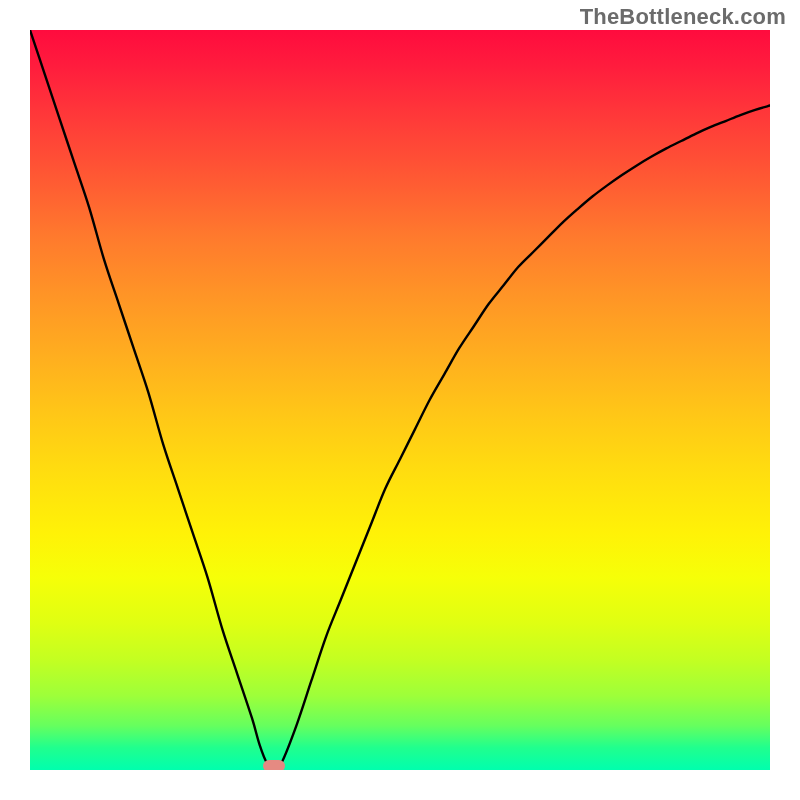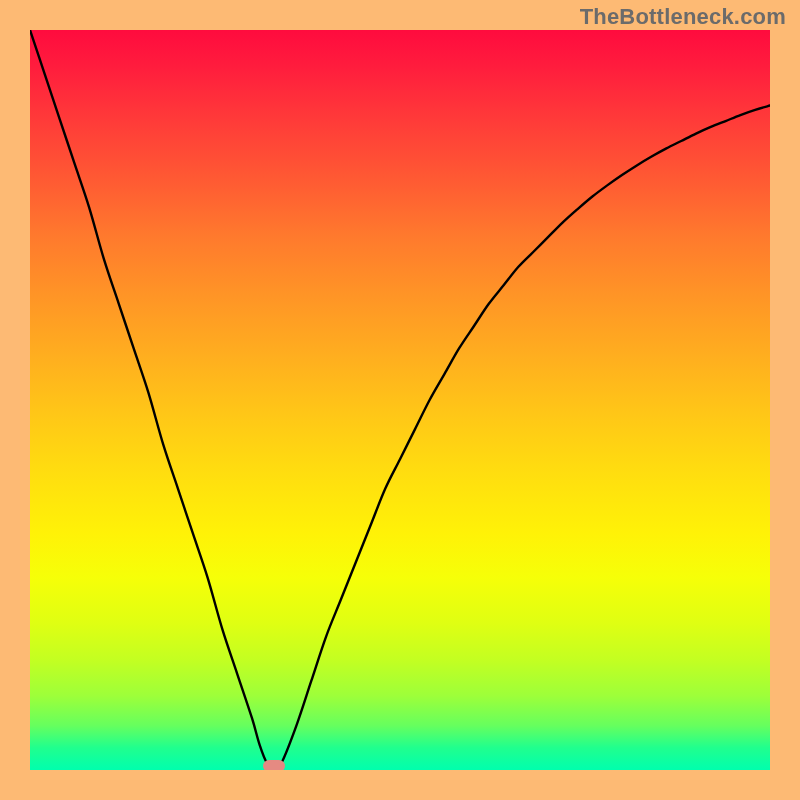--- a/index.html
+++ b/index.html
@@ -1,21 +1,21 @@
 <!DOCTYPE html>
 <html><head>
 <meta charset="utf-8">
 <style>
   * { margin: 0; padding: 0; box-sizing: border-box; }
   html, body { width: 800px; height: 800px; overflow: hidden; background: #000; }
   .container {
     width: 800px;
     height: 800px;
     position: relative;
-    background: #fdba74;
+    background: #ffffff;
   }
   .watermark {
     position: absolute;
     top: 4px;
     right: 14px;
     font-family: Arial, Helvetica, sans-serif;
     font-size: 22px;
     font-weight: 600;
     color: #6b6b6b;
     letter-spacing: 0.2px;

